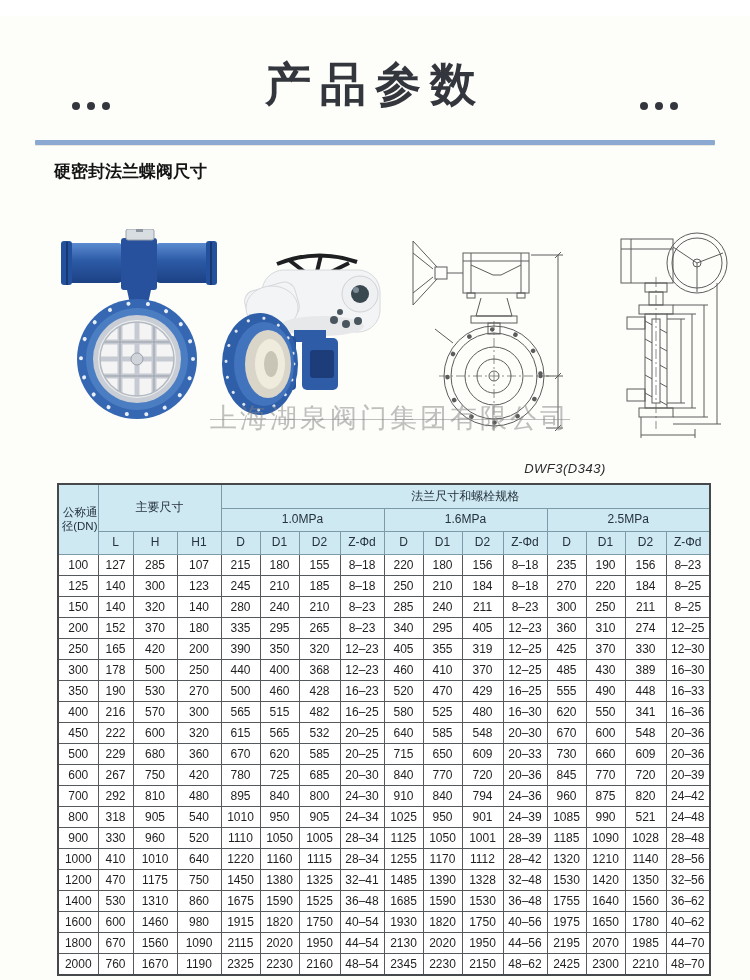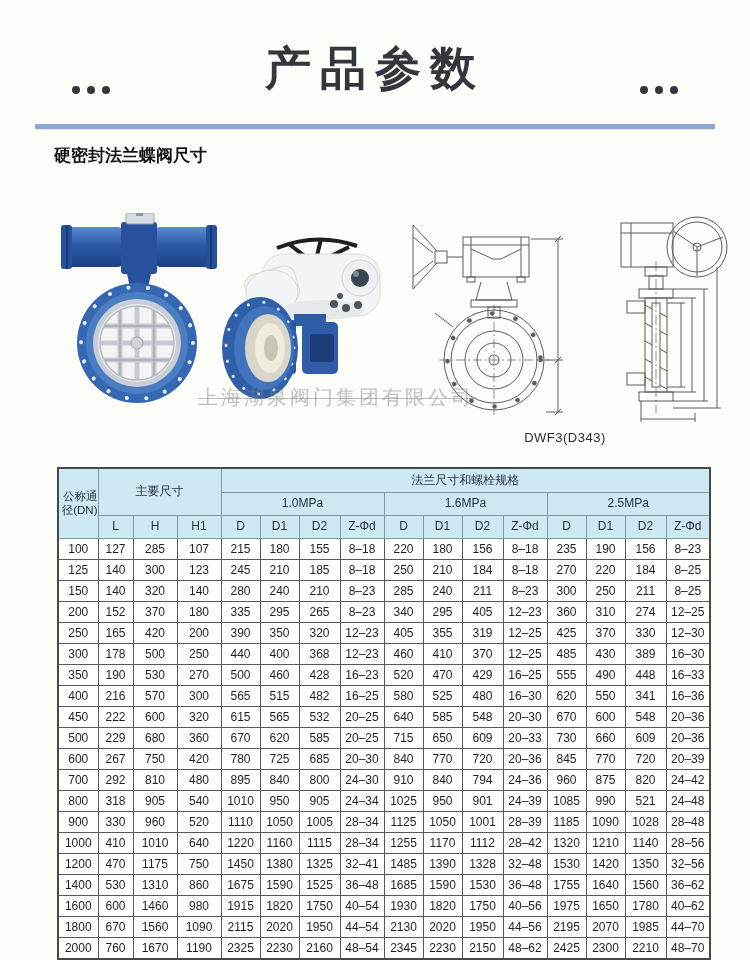--- a/index.html
+++ b/index.html
@@ -5,46 +5,46 @@
   :root{
     --divider-blue:#8ba8d3;
     --th-bg:#cfe9f2;
     --th-border:#7d9aa8;
     --body-border:#55595c;
     --title-color:#33373d;
     --valve-blue:#2e5ca6;
   }
   html,body{margin:0;padding:0;}
   body{font-family:"Liberation Sans","DejaVu Sans",sans-serif;background:#ffffff;}
-  .page{position:relative;width:750px;height:964px;background:#fdfdfa;overflow:hidden;margin:0 auto;}
+  .page{position:relative;width:750px;height:964px;background:#fdfdfa;overflow:hidden;margin:16px auto;}
 
   .page-title{position:absolute;top:38px;left:0;right:0;text-align:center;
     font-size:46px;font-weight:700;letter-spacing:9px;color:var(--title-color);}
   .dots{position:absolute;top:86px;display:flex;gap:7px;}
   .dots span{width:8px;height:8px;border-radius:50%;background:var(--title-color);}
   .dots-left{left:72px;}
   .dots-right{left:640px;}
 
   .divider{position:absolute;top:124px;left:35px;width:680px;height:5px;
     background:var(--divider-blue);border-radius:1px;box-shadow:0 1px 0 #e8e6de;}
 
   .sec-title-1{position:absolute;left:54px;top:144px;font-size:17px;font-weight:700;color:#141414;}
   .sec-title-2{position:absolute;left:64px;top:443px;font-size:15px;font-weight:700;color:#141414;}
 
   .fig{position:absolute;}
   .fig-photo1{left:58px;top:213px;width:162px;height:195px;}
   .fig-photo2{left:222px;top:230px;width:180px;height:172px;}
   .fig-drawings{left:405px;top:205px;width:345px;height:225px;}
 
-  .watermark{position:absolute;left:198px;top:384px;width:460px;
+  .watermark{position:absolute;left:210px;top:384px;width:460px;
     font-family:Liberation Mono, monospace;
-    font-size:20px;letter-spacing:3px;color:rgba(130,130,130,0.50);
+    font-size:27px;letter-spacing:3px;color:rgba(130,130,130,0.50);
     text-decoration:line-through;text-decoration-thickness:1px;white-space:nowrap;}
-  .drawing-caption{position:absolute;left:405px;top:430px;width:320px;text-align:center;
-    font-size:13px;color:#2c2c2c;letter-spacing:0.5px;}
+  .drawing-caption{position:absolute;left:405px;top:445px;width:320px;text-align:center;
+    font-size:13px;color:#2c2c2c;letter-spacing:0.5px;font-style:italic;}
 
   table.dims{position:absolute;left:57px;top:467px;width:653px;
     border-collapse:collapse;table-layout:fixed;background:#ffffff;
     border:2px solid #46494c;}
   table.dims th{background:var(--th-bg);border:1px solid var(--th-border);
     font-weight:400;font-size:12px;color:#24323c;padding:0;line-height:1.15;}
   table.dims thead tr:nth-child(1) th{height:23px;}
   table.dims thead tr:nth-child(2) th{height:22px;}
   table.dims thead tr:nth-child(3) th{height:22px;}
   table.dims th.dn-head{font-size:11.5px;text-align:right;}

